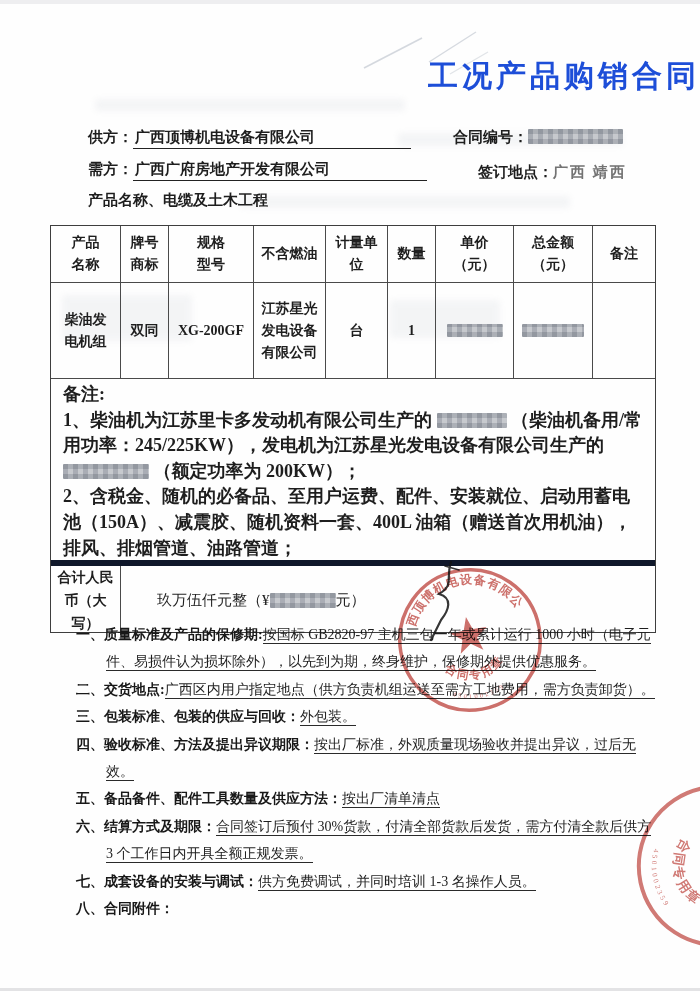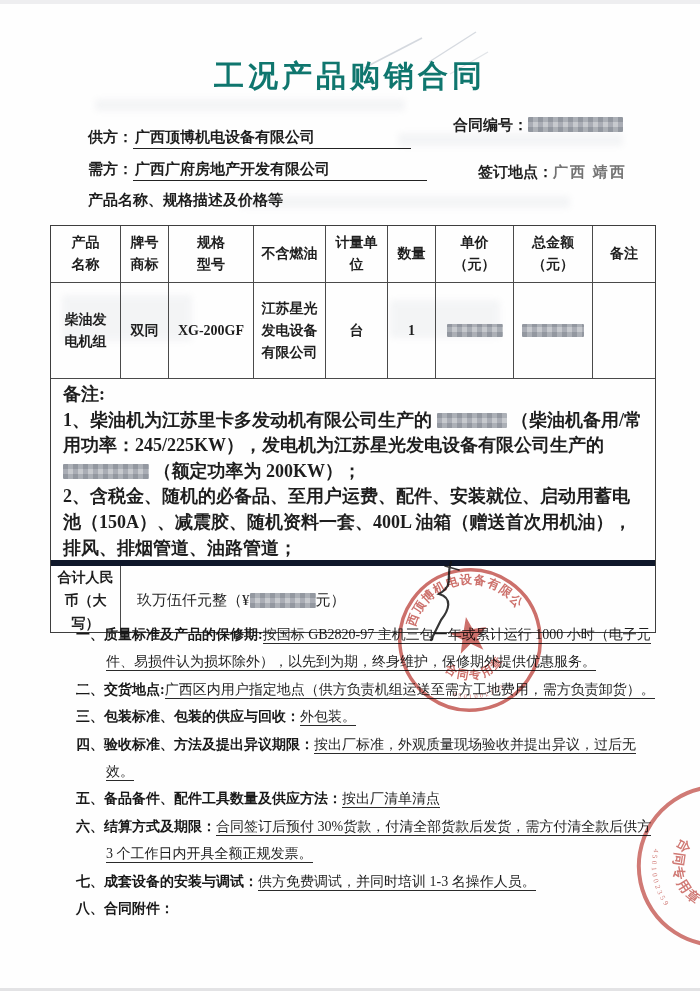--- a/index.html
+++ b/index.html
@@ -10,28 +10,28 @@
     color:#1e1e1e;
   }
   .page{position:absolute;inset:0;overflow:hidden;}
   
   .edge-top{position:absolute;left:0;top:0;width:700px;height:4px;background:#eeeef0;}
   .edge-bottom{position:absolute;left:0;top:988px;width:700px;height:3px;background:#e3e3e5;}
   .smudge{position:absolute;background:#9aa4b2;opacity:.10;filter:blur(3px);border-radius:4px;}
 
   
   .title{
-    position:absolute;left:0;top:56px;width:700px;text-align:center;
-    font-size:30px;font-weight:bold;letter-spacing:4px;color:#0f766e;
+    position:absolute;left:0;top:56px;width:700px;text-align:right;
+    font-size:30px;font-weight:bold;letter-spacing:4px;color:#1d4ed8;
   }
 
   
   .meta{position:absolute;font-size:15px;font-weight:bold;white-space:nowrap;}
   .m-sup{left:88px;top:128px;}
-  .m-cno{left:453px;top:116px;}
+  .m-cno{left:453px;top:128px;}
   .m-buy{left:88px;top:160px;}
   .m-plc{left:478px;top:163px;}
   .m-head{left:88px;top:191px;font-size:15px;}
   .uval{display:inline-block;border-bottom:1.4px solid #222;padding:0 4px 1px 2px;}
   .uval.sup{min-width:272px;}
   .uval.buy{min-width:288px;}
   .faint{color:#737373;font-weight:bold;letter-spacing:2px;}
 
   
   .cen{
@@ -52,21 +52,21 @@
     display:flex;align-items:center;justify-content:center;text-align:center;
     white-space:pre-line;font-size:14px;line-height:22px;
   }
   .cell:nth-child(9n){border-right:none;}
   .hcell{height:56px;font-weight:600;}
   .dcell{height:95px;font-weight:600;}
   .remarks{
     border-bottom:6px solid #0f172a;height:178px;overflow:hidden;
     padding:3px 8px 0 12px;font-size:18px;line-height:25.6px;font-weight:700;
   }
-  .trow{display:grid;grid-template-columns:70px 1fr;height:66px;}
+  .trow{display:grid;grid-template-columns:70px 1fr;height:66px;gap:20px;}
   .tlabel{
     border-right:1px solid #4a4a4a;display:flex;align-items:center;justify-content:center;
     text-align:center;white-space:pre-line;font-size:14px;line-height:23px;font-weight:600;
   }
   .tvalue{display:flex;align-items:center;padding-left:16px;font-size:15px;font-weight:400;}
 
   
   .clauses{position:absolute;left:68px;top:621px;width:587px;font-size:14px;line-height:27.4px;}
   .clause{padding-left:30px;text-indent:-30px;margin-left:8px;}
   .cnum,.clabel{font-weight:bold;color:#181818;}
@@ -100,21 +100,21 @@
     <path d="M99 40 L146 10" stroke="#ccd1d8" stroke-width="1.4" fill="none" opacity=".8"></path>
     <path d="M120 52 L158 30" stroke="#d4d8de" stroke-width="1.3" fill="none" opacity=".7"></path>
   </svg>
 
   <div class="title">工况产品购销合同</div>
 
   <div class="meta m-sup"><span>供方：</span><span class="uval sup">广西顶博机电设备有限公司</span></div>
   <div class="meta m-cno"><span>合同编号：</span><span class="cen cw95"></span></div>
   <div class="meta m-buy"><span>需方：</span><span class="uval buy">广西广府房地产开发有限公司</span></div>
   <div class="meta m-plc"><span>签订地点：</span><span class="faint">广西 靖西</span></div>
-  <div class="meta m-head">产品名称、规格描述及价格等</div>
+  <div class="meta m-head">产品名称、电缆及土木工程</div>
 
   <div class="tbl">
     <div class="grid">
       <div class="cell hcell">产品
 名称</div>
       <div class="cell hcell">牌号
 商标</div>
       <div class="cell hcell">规格
 型号</div>
       <div class="cell hcell">不含燃油</div>

